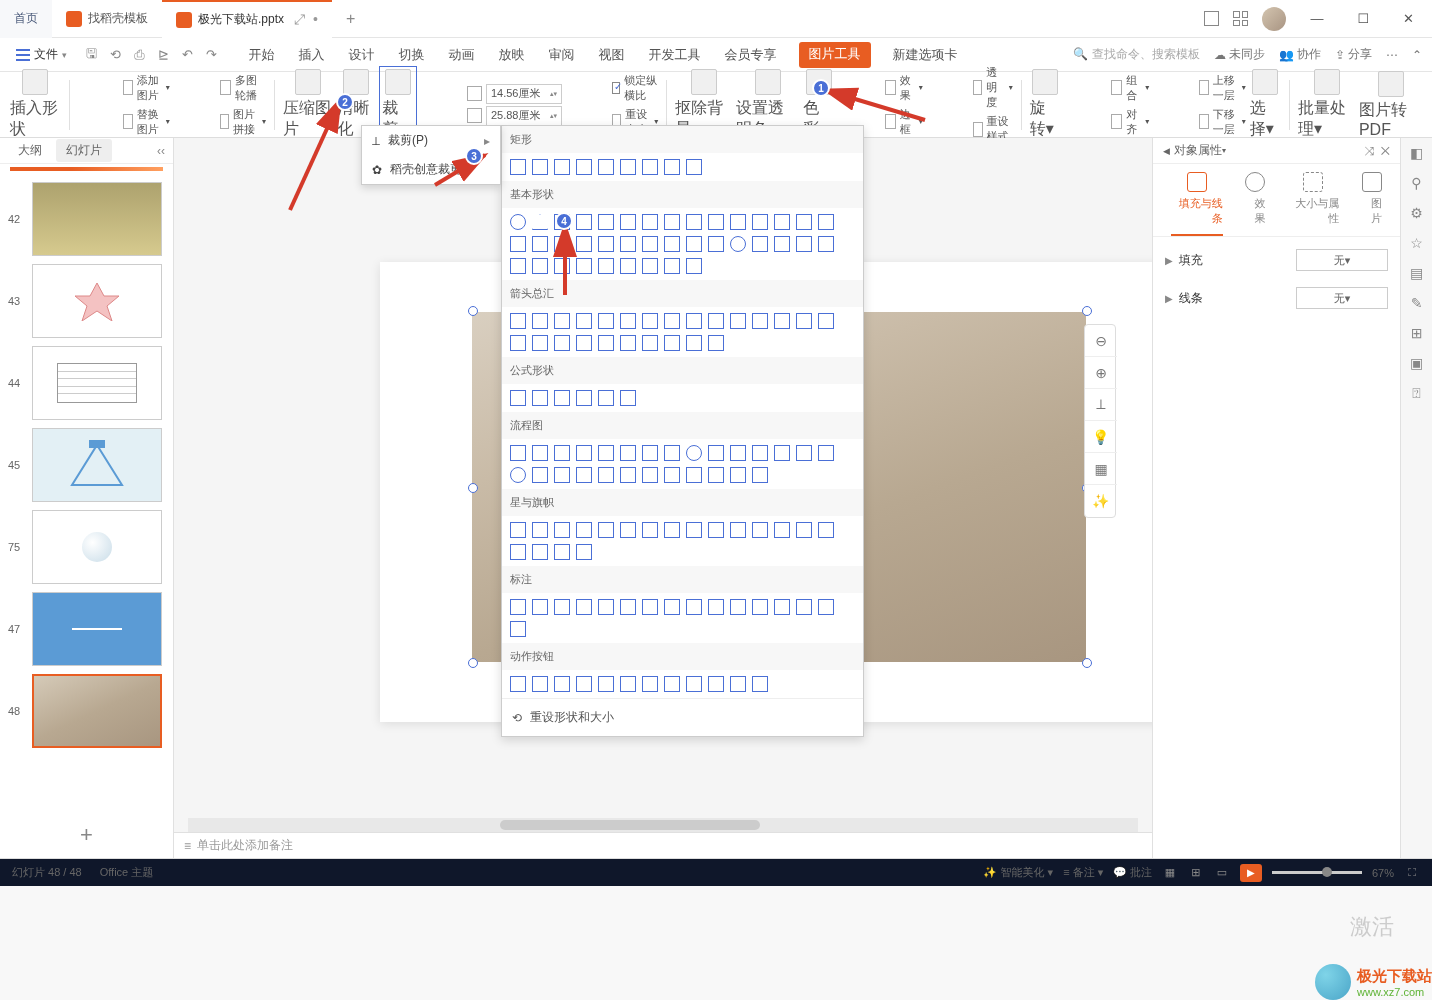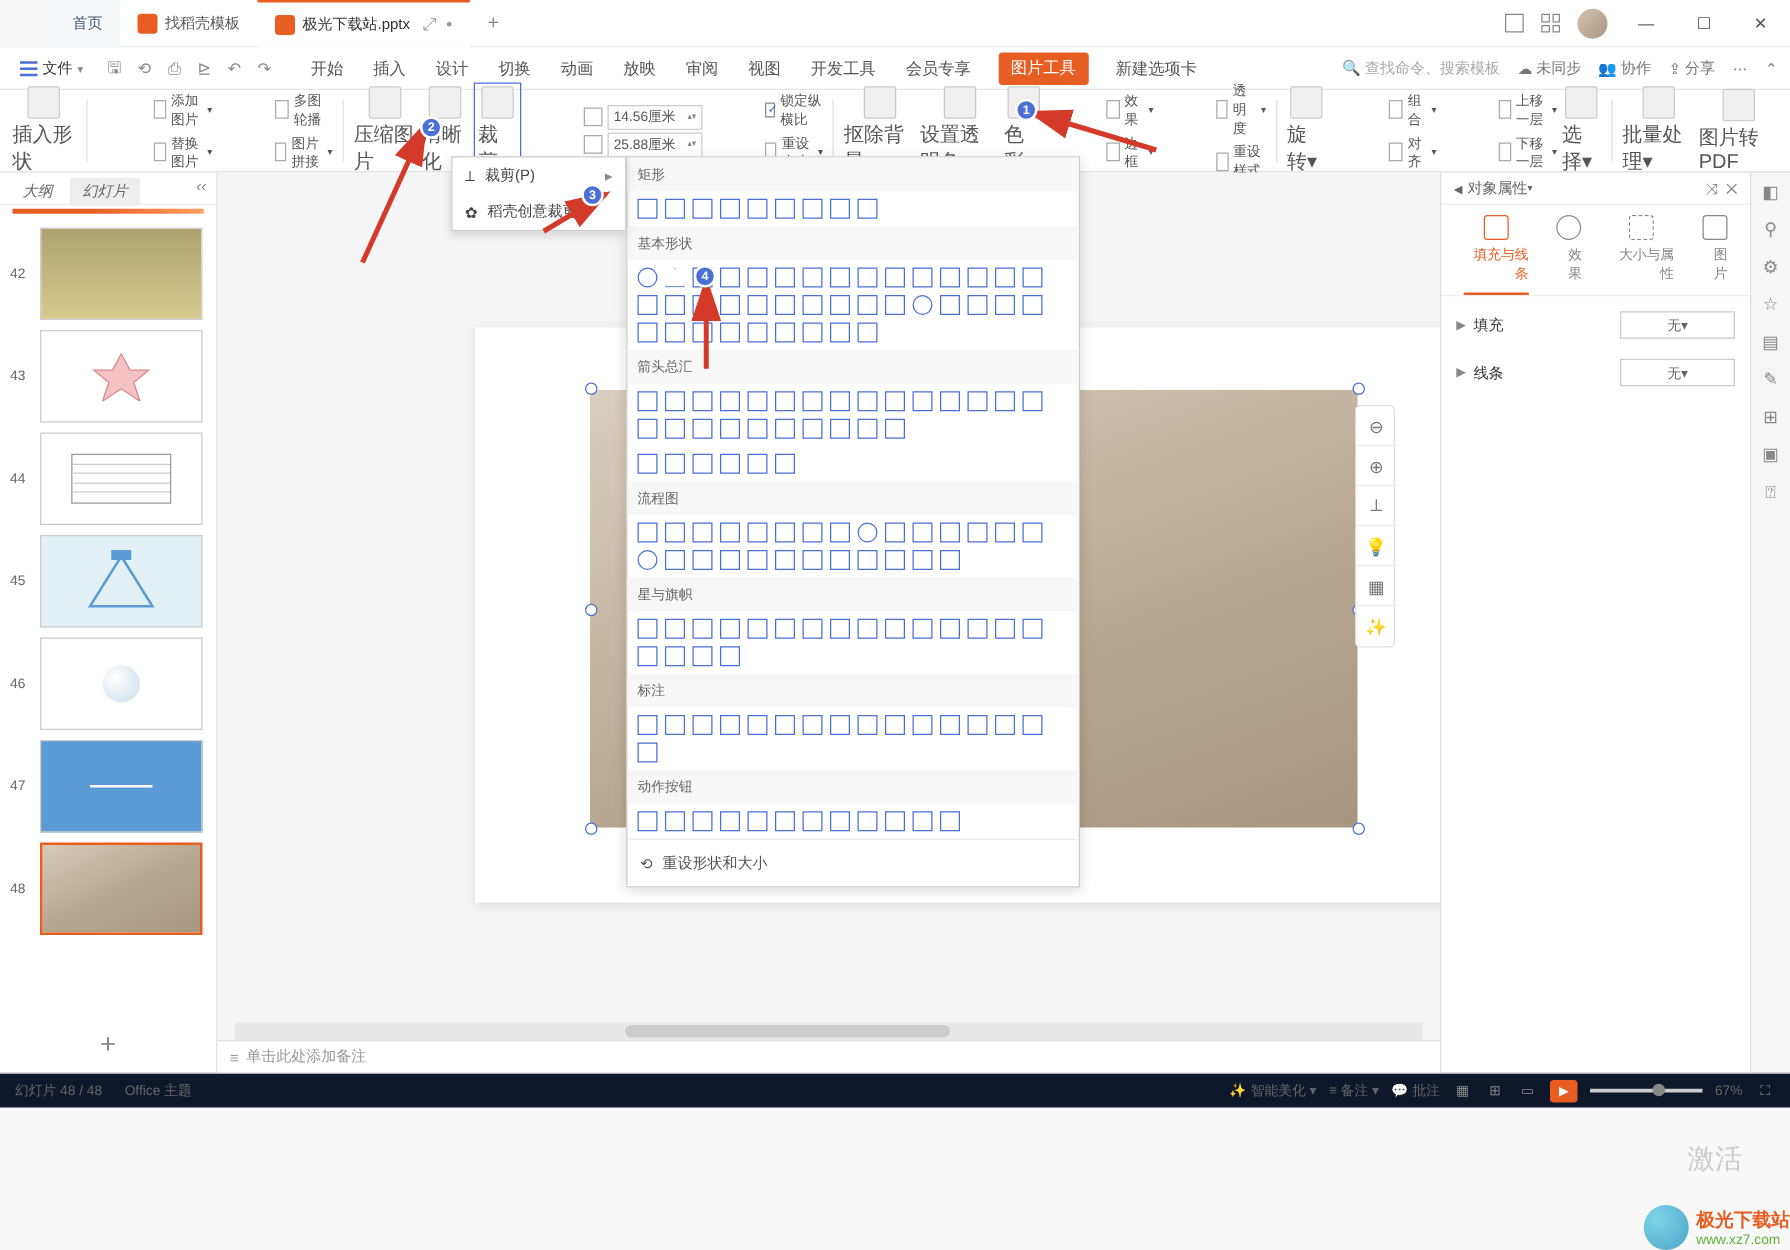--- a/index.html
+++ b/index.html
@@ -1,17 +1,17 @@
 <!DOCTYPE html>
 <html><head>
 <meta charset="utf-8">
 <style>
 *{margin:0;padding:0;box-sizing:border-box;font-family:"Microsoft YaHei","Segoe UI",sans-serif;}
 body{width:1432px;height:1000px;background:#f8f8f8;overflow:hidden;font-size:12px;color:#333;position:relative;}
-.title-bar{height:38px;background:#fff;display:flex;align-items:center;border-bottom:1px solid #e5e5e5;margin-left:44px;}
+.title-bar{height:38px;background:#fff;display:flex;align-items:center;border-bottom:1px solid #e5e5e5;}
 .tab{height:38px;display:flex;align-items:center;padding:0 14px;font-size:12px;cursor:pointer;}
 .tab.home{background:#f7f8fa;color:#4a5a7a;}
 .tab.template{color:#555;}
 .tab .ticon{width:16px;height:16px;margin-right:6px;border-radius:3px;display:inline-block;}
 .tab.active{background:#fff;border-top:2px solid #e85d22;}
 .tab-close{margin-left:10px;color:#999;font-size:14px;}
 .tab-add{padding:0 14px;color:#888;font-size:16px;}
 .title-right{margin-left:auto;display:flex;align-items:center;gap:14px;padding-right:8px;}
 .title-right .wc{width:15px;height:15px;border:1px solid #888;display:inline-block;}
 .avatar{width:24px;height:24px;border-radius:50%;background:linear-gradient(135deg,#d4c5b0,#a89482);}
@@ -38,21 +38,21 @@
 .tb-stack .sic{width:15px;height:15px;border:1px solid #aaa;display:inline-block;}
 .sep{width:1px;height:50px;background:#e0e0e0;margin:0 4px;}
 .size-input{width:76px;height:20px;border:1px solid #ccc;font-size:11px;padding:0 4px;display:flex;align-items:center;justify-content:space-between;}
 .size-input .spin{display:flex;flex-direction:column;font-size:7px;line-height:7px;color:#888;}
 .chk{width:12px;height:12px;border:1px solid #888;display:inline-block;position:relative;}
 .chk.on::after{content:"✓";position:absolute;top:-2px;left:1px;font-size:10px;color:#4a6fd6;}
 .crop-hl{border:1px solid #4a6fd6;padding:2px;}
 
 .main{display:flex;height:720px;}
 .outline{width:174px;background:#fff;border-right:1px solid #e0e0e0;display:flex;flex-direction:column;}
-.outline-tabs{height:26px;display:flex;align-items:flex-start;padding:4px 8px;gap:4px;border-bottom:1px solid #eee;font-style:italic;}
+.outline-tabs{height:26px;display:flex;align-items:center;padding:4px 8px;gap:4px;border-bottom:1px solid #eee;}
 .ot{padding:3px 10px;font-size:12px;color:#666;}
 .ot.active{background:#eee;border-radius:3px;}
 .collapse{margin-left:auto;color:#888;}
 .thumbs{flex:1;overflow:hidden;padding:4px 0;}
 .thumb-item{display:flex;align-items:center;padding:4px 8px;gap:6px;}
 .thumb-num{font-size:11px;color:#666;width:18px;}
 .thumb{width:130px;height:74px;background:#fff;border:1px solid #ccc;display:flex;align-items:center;justify-content:center;font-size:9px;color:#999;overflow:hidden;}
 .thumb.sel{border:2px solid #e85d22;}
 .thumb.blue{background:#5b9bd5;}
 .thumb-add{width:100%;text-align:center;font-size:22px;color:#888;padding:10px;}
@@ -377,21 +377,21 @@
       <div class="thumb-item">
           <span class="thumb-num">45</span>
           <div class="thumb" style="background:#e3f0f5;">
             <svg width="60" height="50">
               <polygon points="30,5 55,45 5,45" fill="none" stroke="#5b9bd5" stroke-width="2"></polygon>
               <rect x="22" y="0" width="16" height="8" fill="#5b9bd5"></rect>
             </svg>
           </div>
         </div>
       <div class="thumb-item">
-          <span class="thumb-num">46</span>
+          <span class="thumb-num">75</span>
           <div class="thumb">
             <div style="width:30px;height:30px;border-radius:50%;background:radial-gradient(circle at 35% 35%,#fff,#c8dce8);"></div>
           </div>
         </div>
       <div class="thumb-item">
           <span class="thumb-num">47</span>
           <div class="thumb blue">
             <div style="width:50px;height:2px;background:#fff;"></div>
           </div>
         </div>
@@ -575,20 +575,21 @@
       <span class="shp"></span>
       <span class="shp"></span>
       <span class="shp"></span>
       <span class="shp"></span>
       <span class="shp"></span>
       <span class="shp"></span>
       <span class="shp"></span>
       <span class="shp"></span>
       <span class="shp"></span>
   </div>
+  <div class="sp-title">公式形状</div>
   <div class="sp-grid">
     <span class="shp"></span>
       <span class="shp"></span>
       <span class="shp"></span>
       <span class="shp"></span>
       <span class="shp"></span>
       <span class="shp"></span>
   </div>
   <div class="sp-title">流程图</div>
   <div class="sp-grid">

